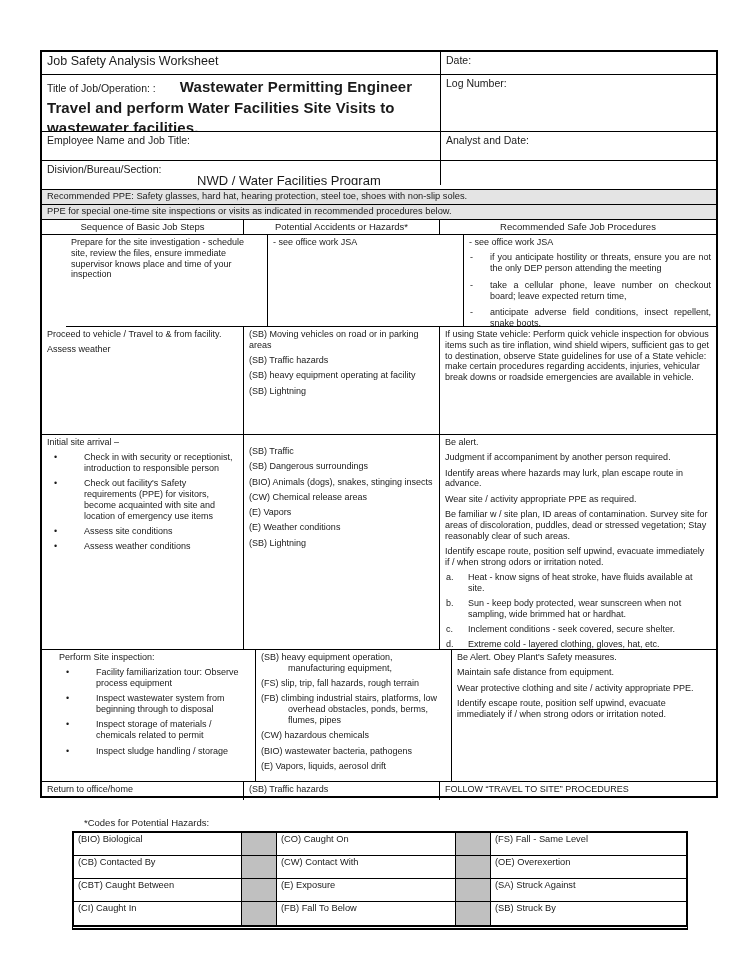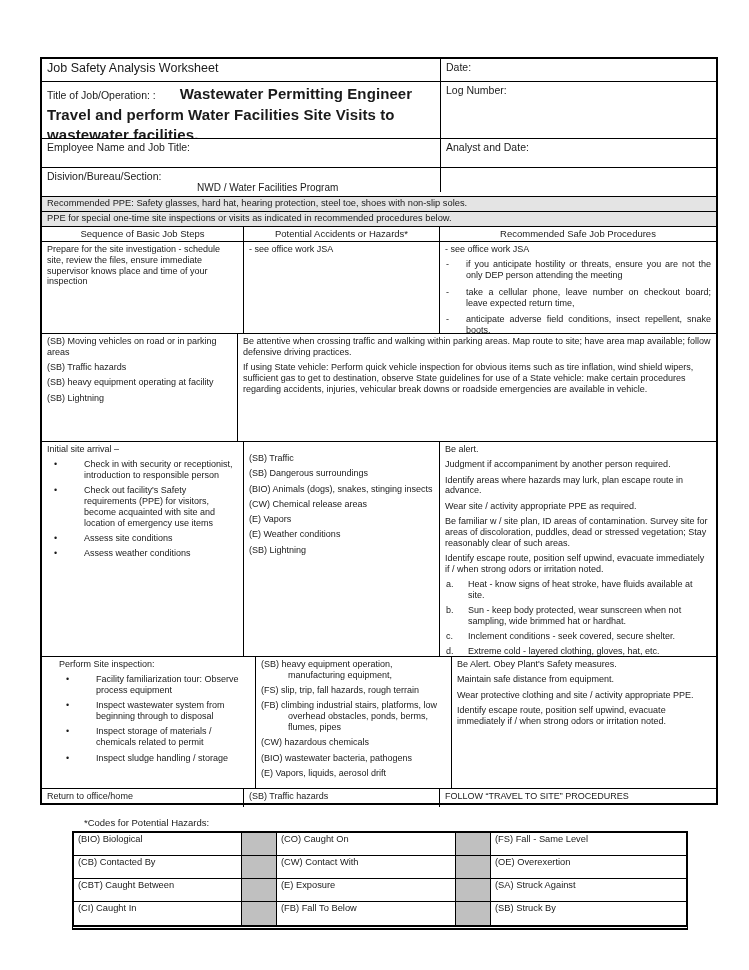--- a/index.html
+++ b/index.html
@@ -6,52 +6,52 @@
   html,body { background:#ffffff; }
   body {
     width:749px; height:970px; position:relative;
     font-family:"Liberation Sans","DejaVu Sans",sans-serif;
     color:#1a1a1a;
   }
   .page { position:absolute; inset:0; background:var(--page-bg,#fff); }
 
   
   .doc {
-    position:absolute; left:40px; top:57px; width:678px; height:748px;
+    position:absolute; left:40px; top:50px; width:678px; height:748px;
     border:2px solid var(--border,#000);
     display:flex; flex-direction:column; background:#fff;
   }
   .hrow { display:flex; border-bottom:1px solid var(--border,#000); flex:0 0 auto; }
   .hrow .hcell { padding:2px 5px; overflow:hidden; }
   .hcell.left  { width:399px; border-right:1px solid var(--border,#000); }
   .hcell.right { flex:1; }
   .r1 { height:23px; font-size:12.5px; }
   .r1 .hcell.right { font-size:10.5px; }
   .r2 { height:57px; font-size:10.5px; }
   .r3 { height:29px; font-size:10.5px; }
   .r4 { height:29px; font-size:10.5px;flex-direction:column; }
   .job-title { font-weight:bold; font-size:15px; line-height:20px; margin-left:24px; letter-spacing:.1px; }
   .title-cell { line-height:18.5px; }
-  .division-value { font-size:10px; padding-left:150px; line-height:11px; }
+  .division-value { font-size:13px; padding-left:150px; line-height:11px; }
 
   .ppe-row {
     height:15px; flex:0 0 auto; background:var(--ppe-band,#e4e4e4);
     border-bottom:1px solid var(--border,#000);
     font-size:9.3px; line-height:13px; padding:0 5px; overflow:hidden;
   }
   .col-headers { display:flex; height:15px; flex:0 0 auto; border-bottom:1px solid var(--border,#000); font-size:9.5px; }
   .col-headers .ch { text-align:center; line-height:14px; overflow:hidden; }
 
   .c0 { width:202px; border-right:1px solid var(--border,#000); }
   .c1 { width:196px; border-right:1px solid var(--border,#000); }
   .c2 { flex:1; }
 
   .jsa-body { flex:1; display:flex; flex-direction:column; }
   .jsa-row { display:flex; border-bottom:1px solid var(--border,#000); flex:0 0 auto; overflow:hidden; }
-  .jsa-row:nth-child(1){ height:92px; }
+  .jsa-row:nth-child(1){ height:92px;margin-left:24px; }
   .jsa-row:nth-child(2){ height:108px; }
   .jsa-row:nth-child(3){ height:215px; }
   .jsa-row:nth-child(4){ height:132px;padding-left:12px; }
   .jsa-row:nth-child(5){ height:18px; border-bottom:none; }
   .cell { padding:2px 5px 0 5px; overflow:hidden; font-size:9px; line-height:10.8px; }
 
   .p   { margin-bottom:4.5px; }
   .hang{ margin-bottom:4.5px; padding-left:27px; text-indent:-27px; }
   .sp  { height:9px; }
   .li  { display:flex; margin-bottom:4.5px; }
@@ -149,28 +149,31 @@
               <span class="m">-</span>
               <span class="tx just">take a cellular phone, leave number on checkout board; leave expected return time,</span>
             </div>
             <div class="li dash">
               <span class="m">-</span>
               <span class="tx just">anticipate adverse field conditions, insect repellent, snake boots,</span>
             </div>
           </div>
         </div>
         <div class="jsa-row">
+          <div class="cell c0">
+            <div class="p">Proceed to vehicle / Travel to &amp; from facility.</div>
+            <div class="p">Assess weather</div>
+          </div>
           <div class="cell c1">
             <div class="p">(SB) Moving vehicles on road or in parking areas</div>
             <div class="p">(SB) Traffic hazards</div>
             <div class="p">(SB) heavy equipment operating at facility</div>
             <div class="p">(SB) Lightning</div>
           </div>
           <div class="cell c2">
-            <div class="p">Be attentive when crossing traffic and walking within parking areas. Map route to site; have area map available; follow defensive driving practices.</div>
             <div class="p">If using State vehicle: Perform quick vehicle inspection for obvious items such as tire inflation, wind shield wipers, sufficient gas to get to destination, observe State guidelines for use of a State vehicle: make certain procedures regarding accidents, injuries, vehicular break downs or roadside emergencies are available in vehicle.</div>
           </div>
         </div>
         <div class="jsa-row">
           <div class="cell c0">
             <div class="p">Initial site arrival –</div>
             <div class="li bullet">
               <span class="m">•</span>
               <span class="tx">Check in with security or receptionist, introduction to responsible person</span>
             </div>

